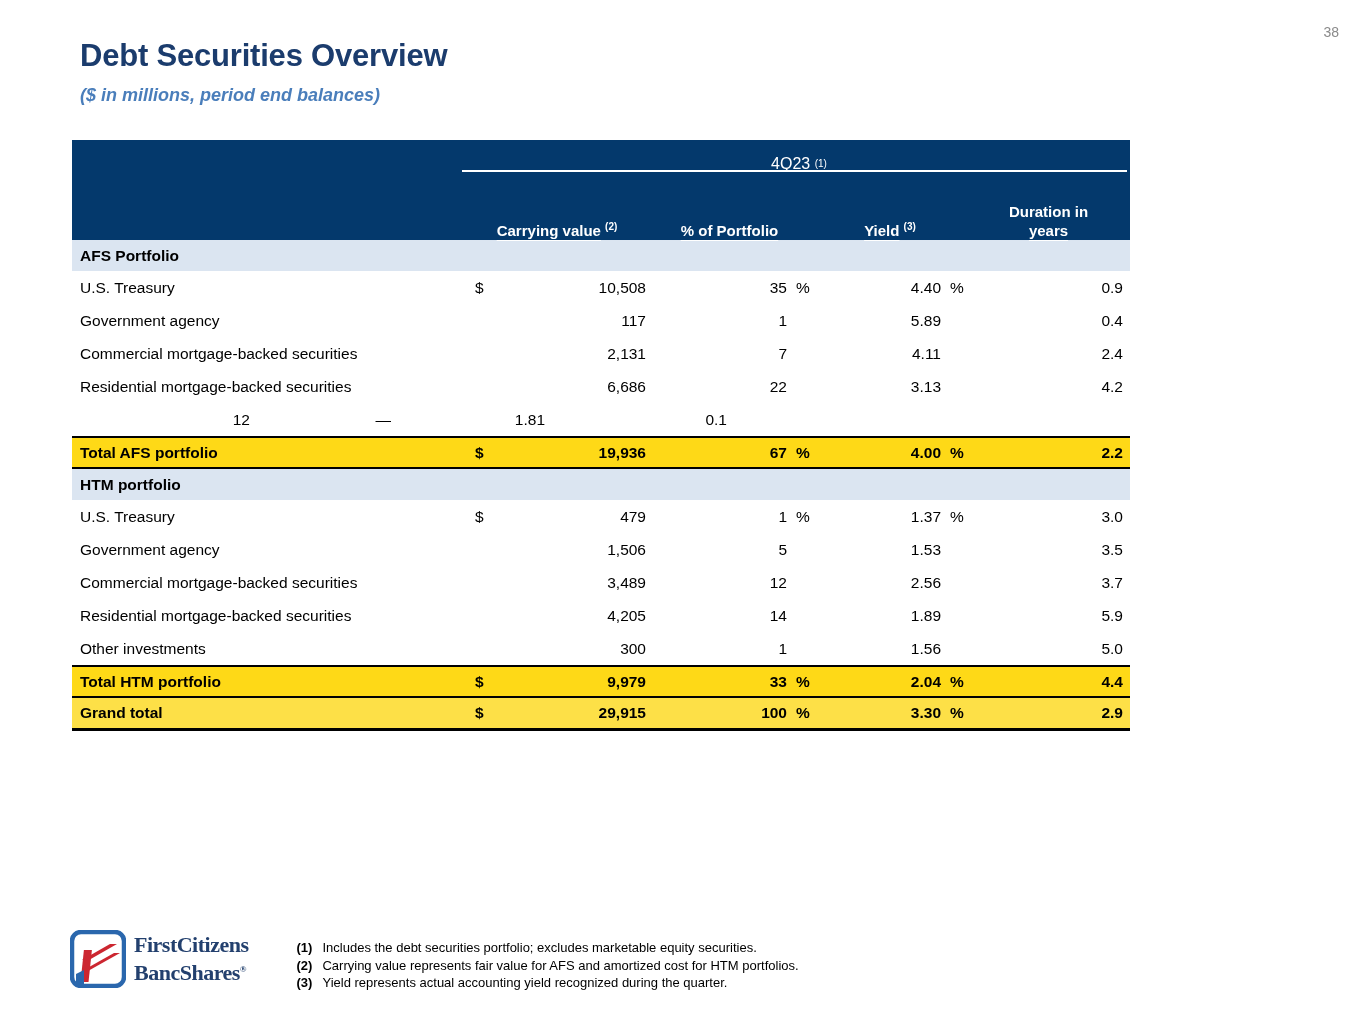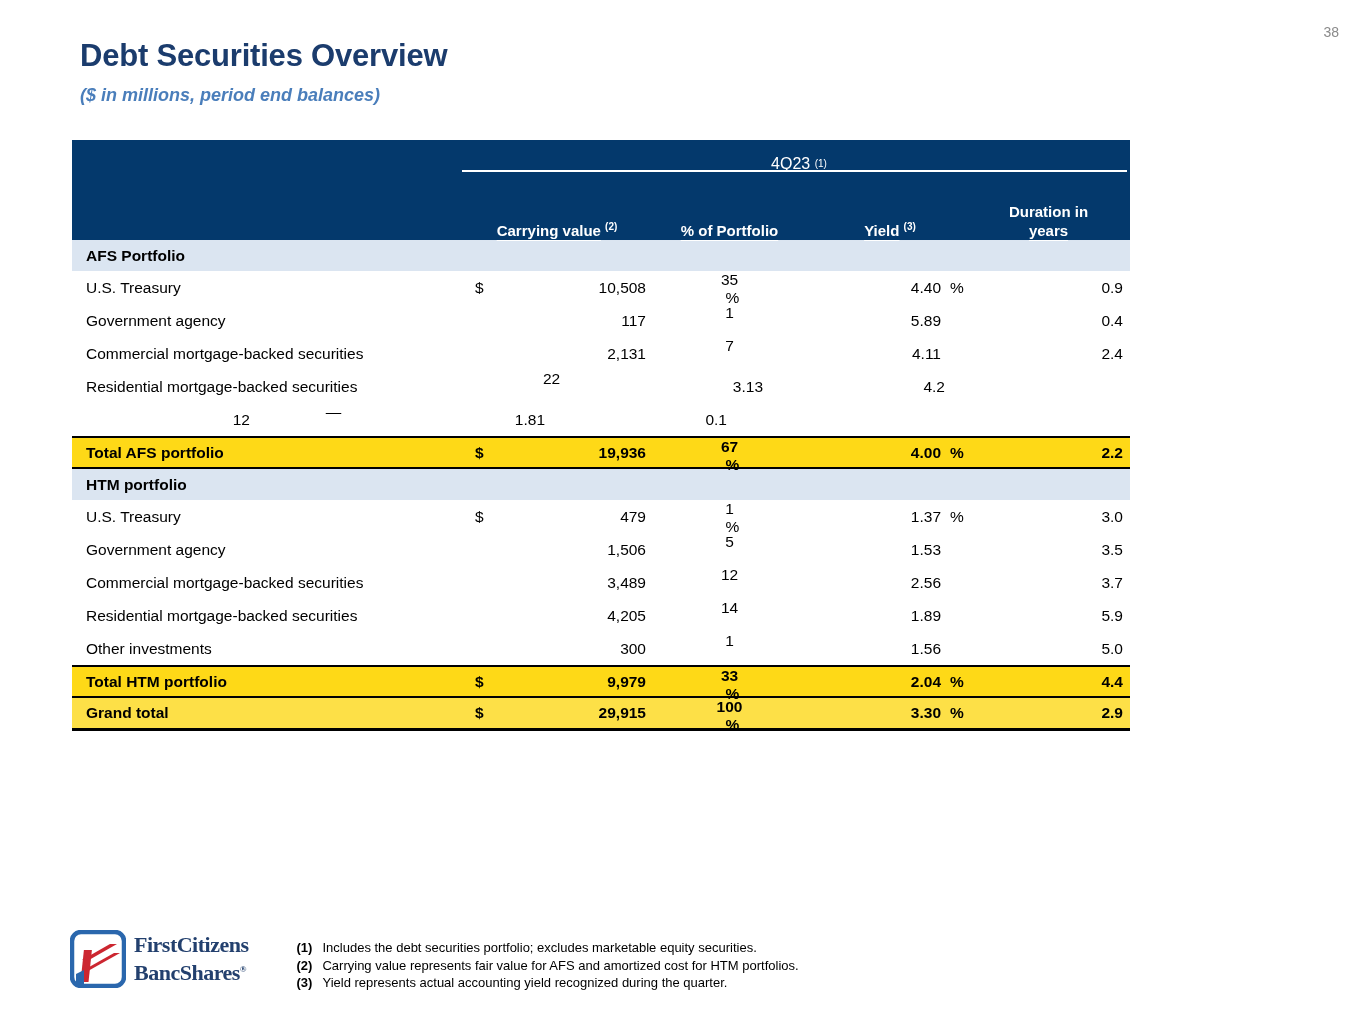--- a/index.html
+++ b/index.html
@@ -31,27 +31,27 @@
 
   
   .col-label    { width:396px; padding-left:8px; }
   .col-carry    { width:178px; }
   .col-pct      { width:167px; }
   .col-yield    { width:154px; }
   .col-dur      { width:163px; }
 
   .trow { display:flex; align-items:center; height:33px; background:#fff; }
   .trow .c { display:flex; align-items:center; height:100%; }
-  .trow .label { width:396px; padding-left:14px; }
+  .trow .label { width:396px; padding-left:8px; }
   .num { }
   .num .cur { width:18px; text-align:left; }
   .num .val { flex:1; text-align:right; }
   .num .suf { width:26px; text-align:left; padding-left:9px; }
   .c.carry { width:178px; padding-left:7px; }
-  .c.pct   { width:167px;flex-direction:column; }
+  .c.pct   { width:167px; }
   .c.yield { width:154px; }
   .c.dur   { width:163px; padding-right:7px; }
   .c.dur .val { text-align:right; }
 
   .trow.section { background:#dbe5f1; height:31px; font-weight:bold; }
   .trow.total { background:#fed917; height:33px; font-weight:bold;
                 border-top:2px solid #000; border-bottom:2px solid #000; }
   .trow.grand { background:#fde047; height:33px; font-weight:bold;
                 border-bottom:3px solid #000; }
 
@@ -153,20 +153,24 @@
           <div class="c num yield">
             <span class="val">4.11</span>
             <span class="suf"></span>
           </div>
           <div class="c num dur">
             <span class="val">2.4</span>
           </div>
         </div>
         <div class="trow data">
           <div class="c label">Residential mortgage-backed securities</div>
+          <div class="c num carry">
+            <span class="cur"></span>
+            <span class="val">6,686</span>
+          </div>
           <div class="c num pct">
             <span class="val">22</span>
             <span class="suf"></span>
           </div>
           <div class="c num yield">
             <span class="val">3.13</span>
             <span class="suf"></span>
           </div>
           <div class="c num dur">
             <span class="val">4.2</span>

